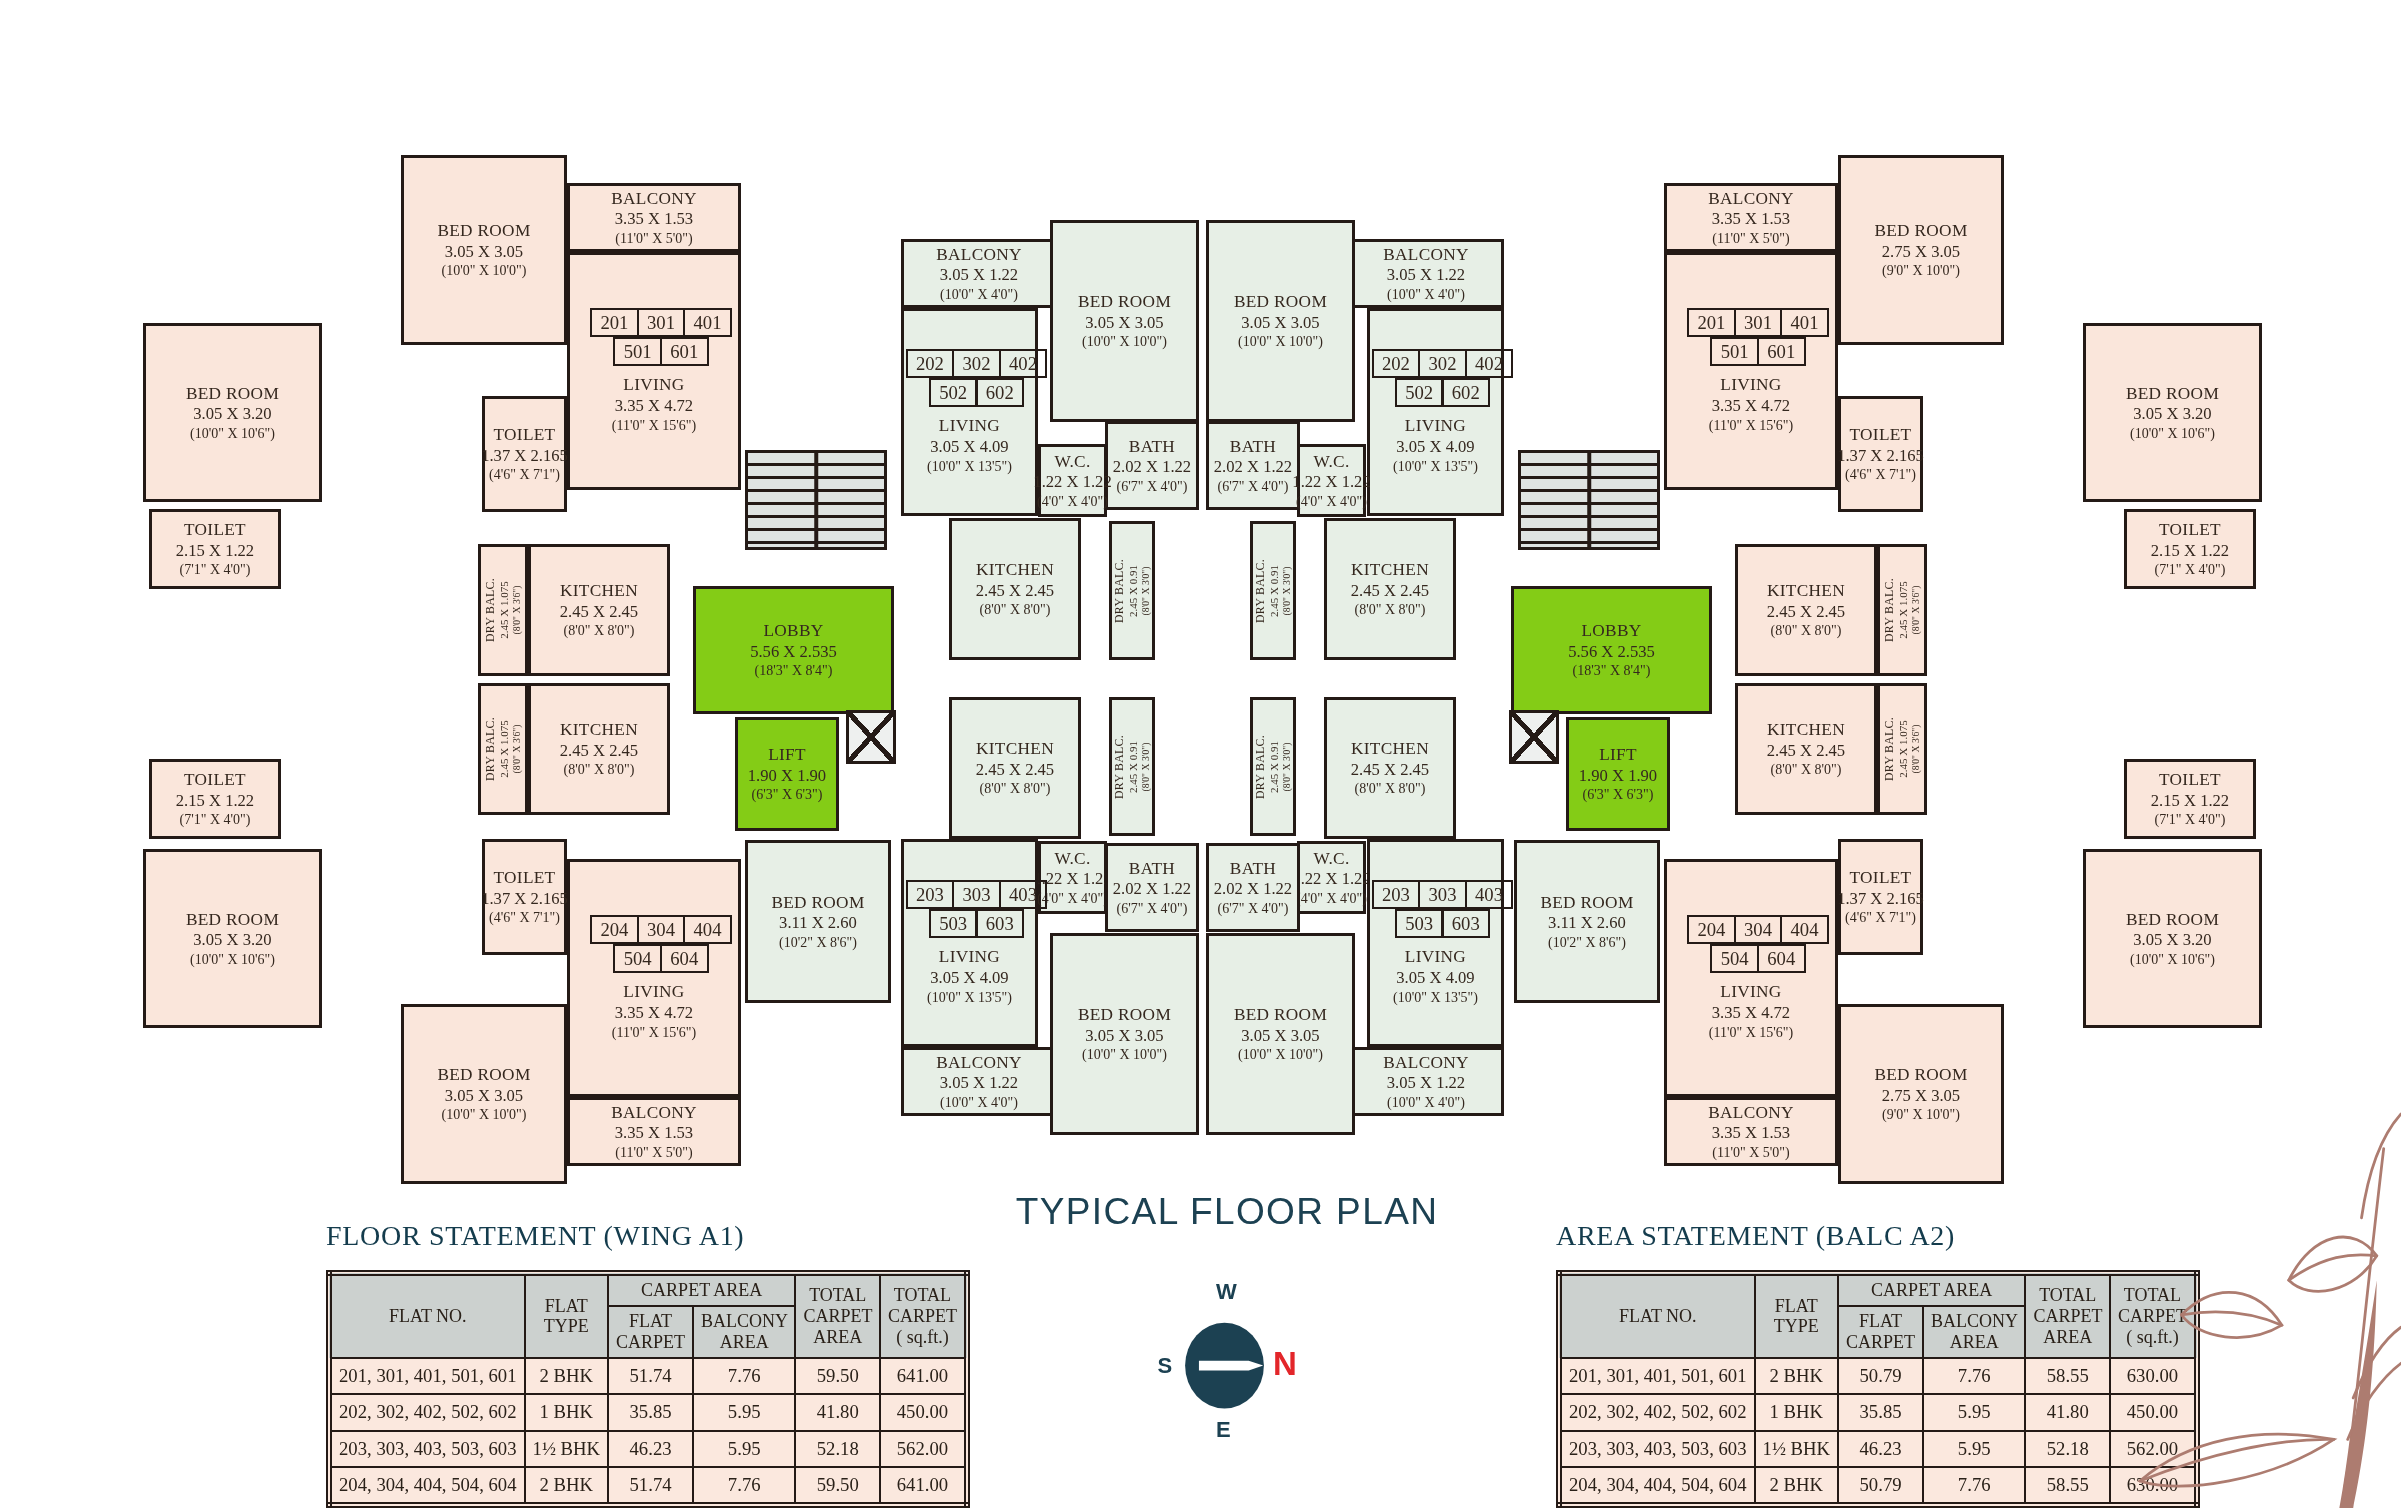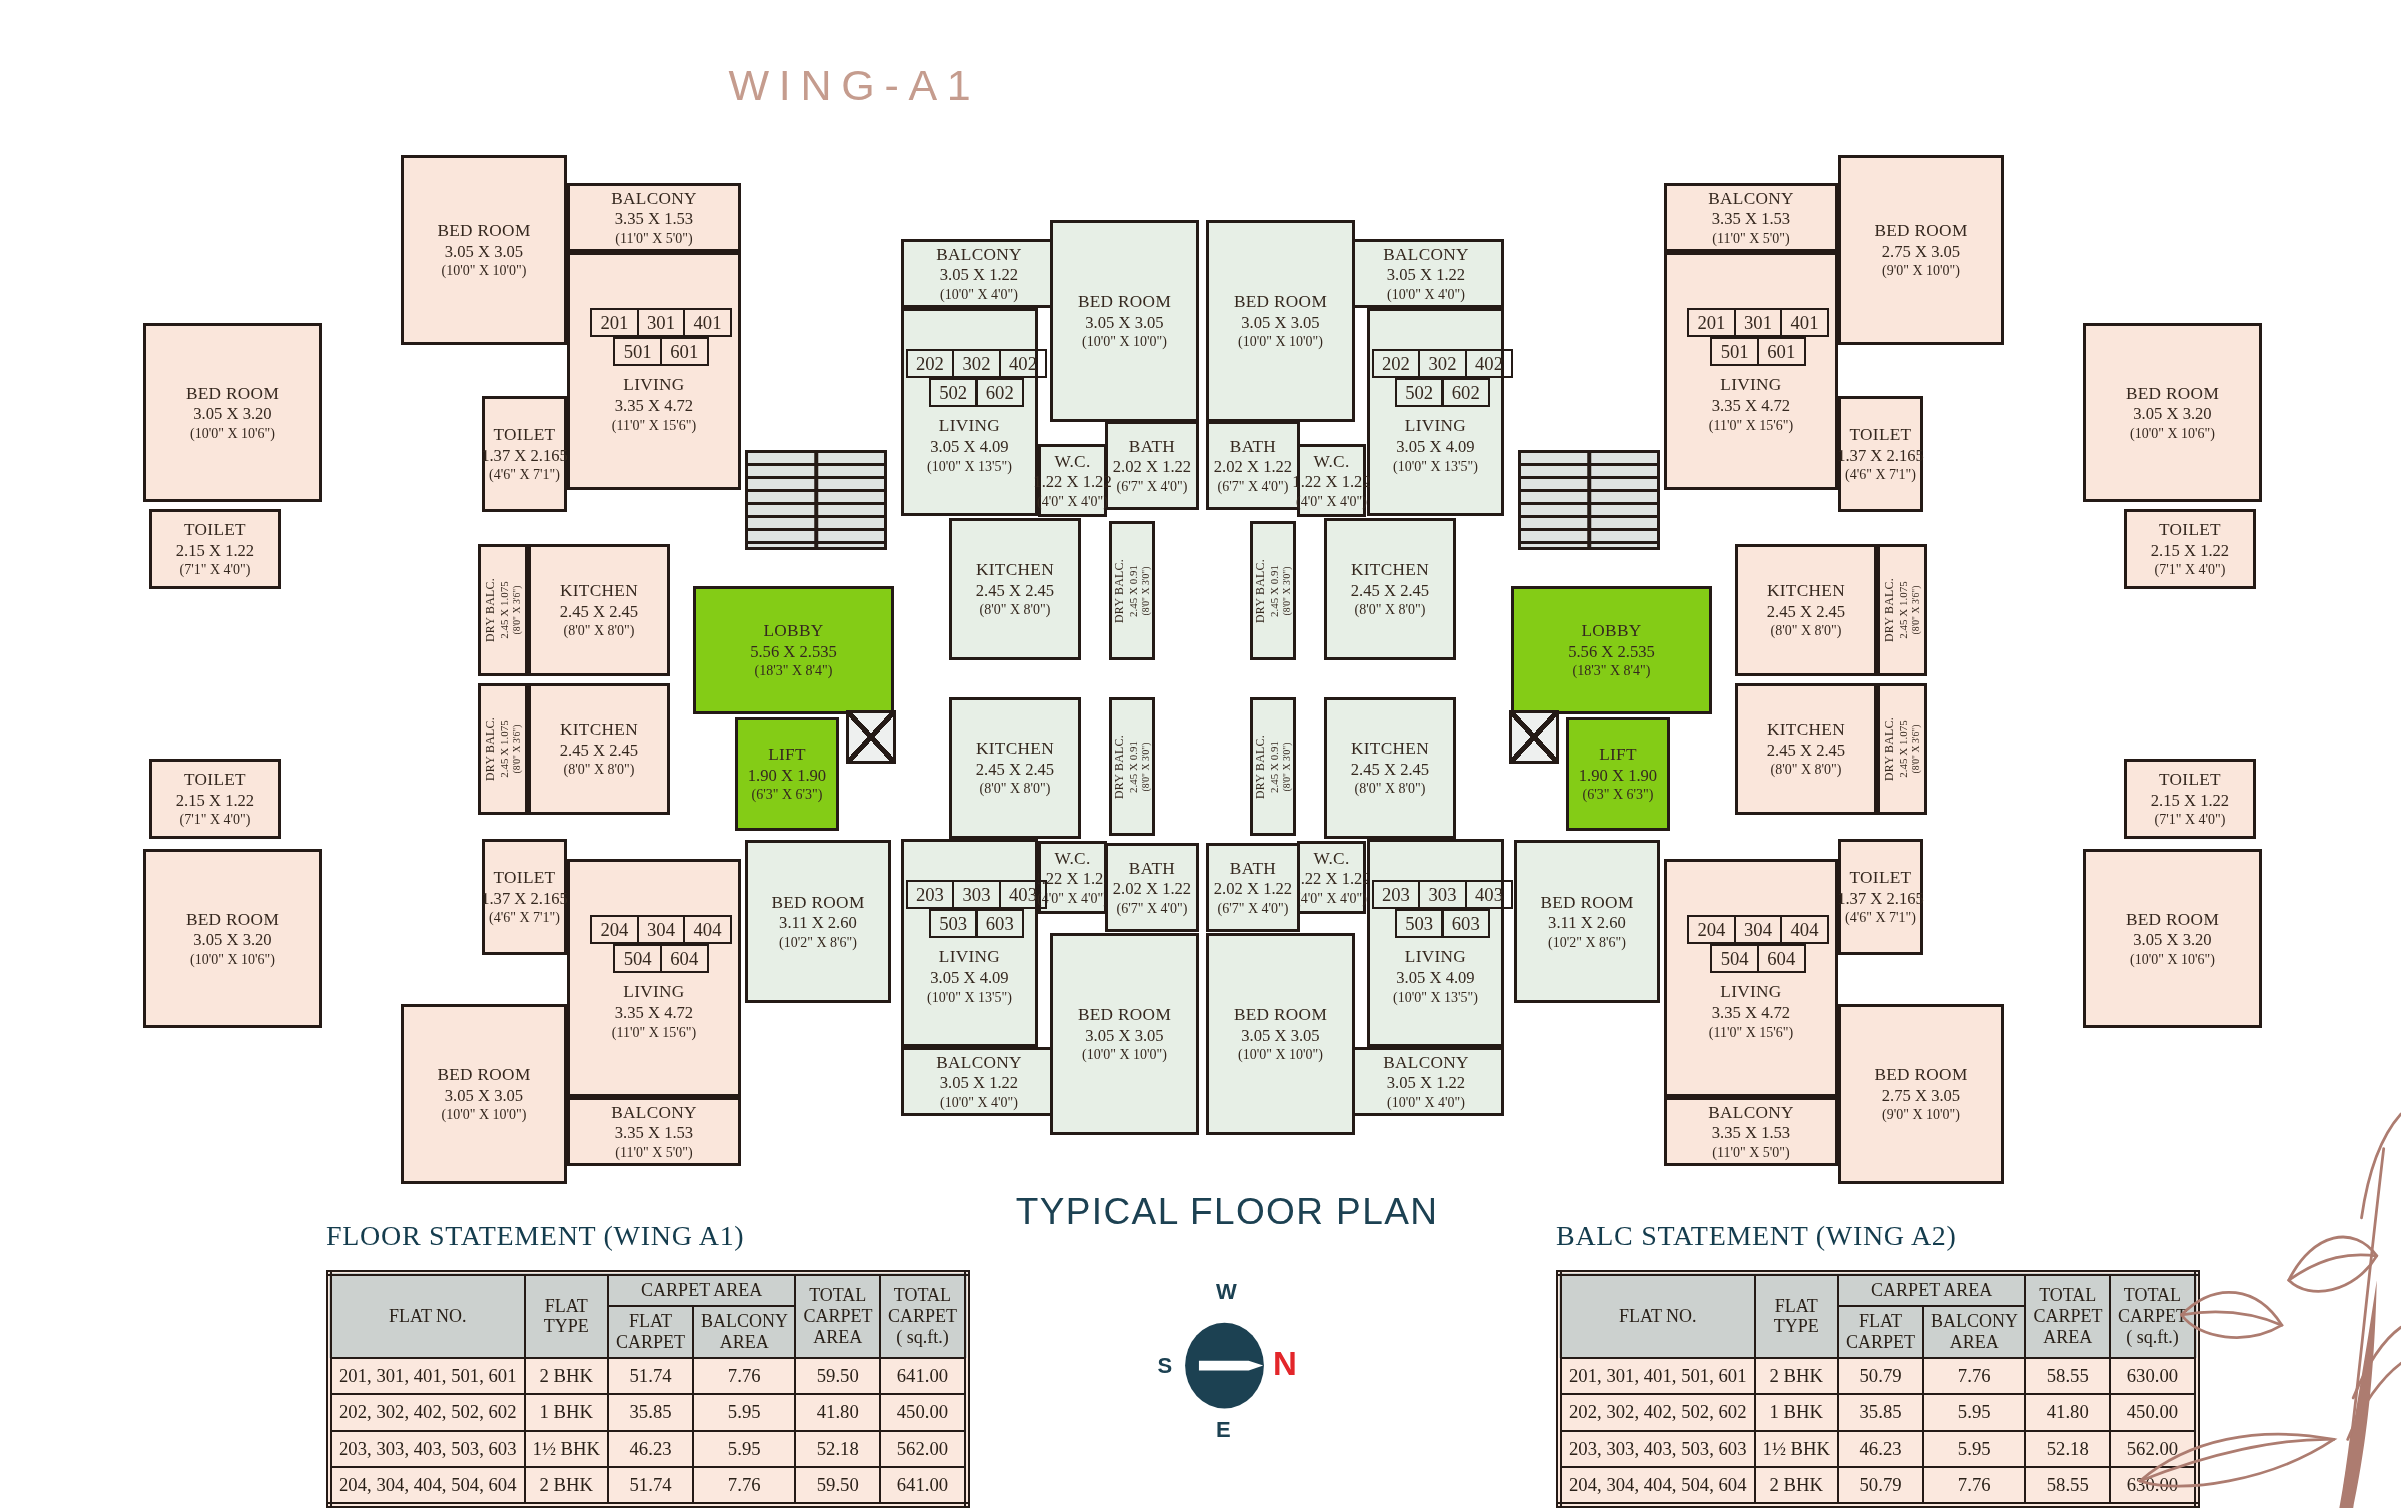--- a/index.html
+++ b/index.html
@@ -50,21 +50,20 @@
   table.area td{font-size:18.7px;color:#2a2119;border:2.1px solid #241a16;background:#fbe8de;
                 text-align:center;padding:6.2px 7px;white-space:nowrap;}
   
   #leaf{position:absolute;left:2133px;top:1107px;}
 </style>
 </head>
 <body>
 
 <div id="canvas">
 
-  <div class="wing-title" style="left:626px;width:457px;">WING-A1</div>
 
   <div id="plan">
       <div class="room fill-pink" style="left: 401px; top: 155px; width: 166px; height: 190px;">
         <div class="rm-inner">
           <div class="rm-name">BED ROOM</div>
           <div class="rm-dim">3.05 X 3.05</div>
           <div class="rm-ft">(10'0" X 10'0")</div>
         </div>
       </div>
       <div class="room fill-pink" style="left: 567px; top: 183px; width: 174px; height: 69px;">
@@ -694,21 +693,21 @@
             <td>51.74</td>
             <td>7.76</td>
             <td>59.50</td>
             <td>641.00</td>
           </tr>
         </tbody>
     </table>
   </div>
 
   <div class="area-block" style="left:1556px;">
-    <div class="area-title">BALC STATEMENT (WING A2)</div>
+    <div class="area-title">AREA STATEMENT (BALC A2)</div>
     <table class="area">
       <colgroup>
           <col style="width:166px">
           <col style="width:69px">
           <col style="width:73px">
           <col style="width:73px">
           <col style="width:73px">
           <col style="width:76px">
         </colgroup>
       <thead>

